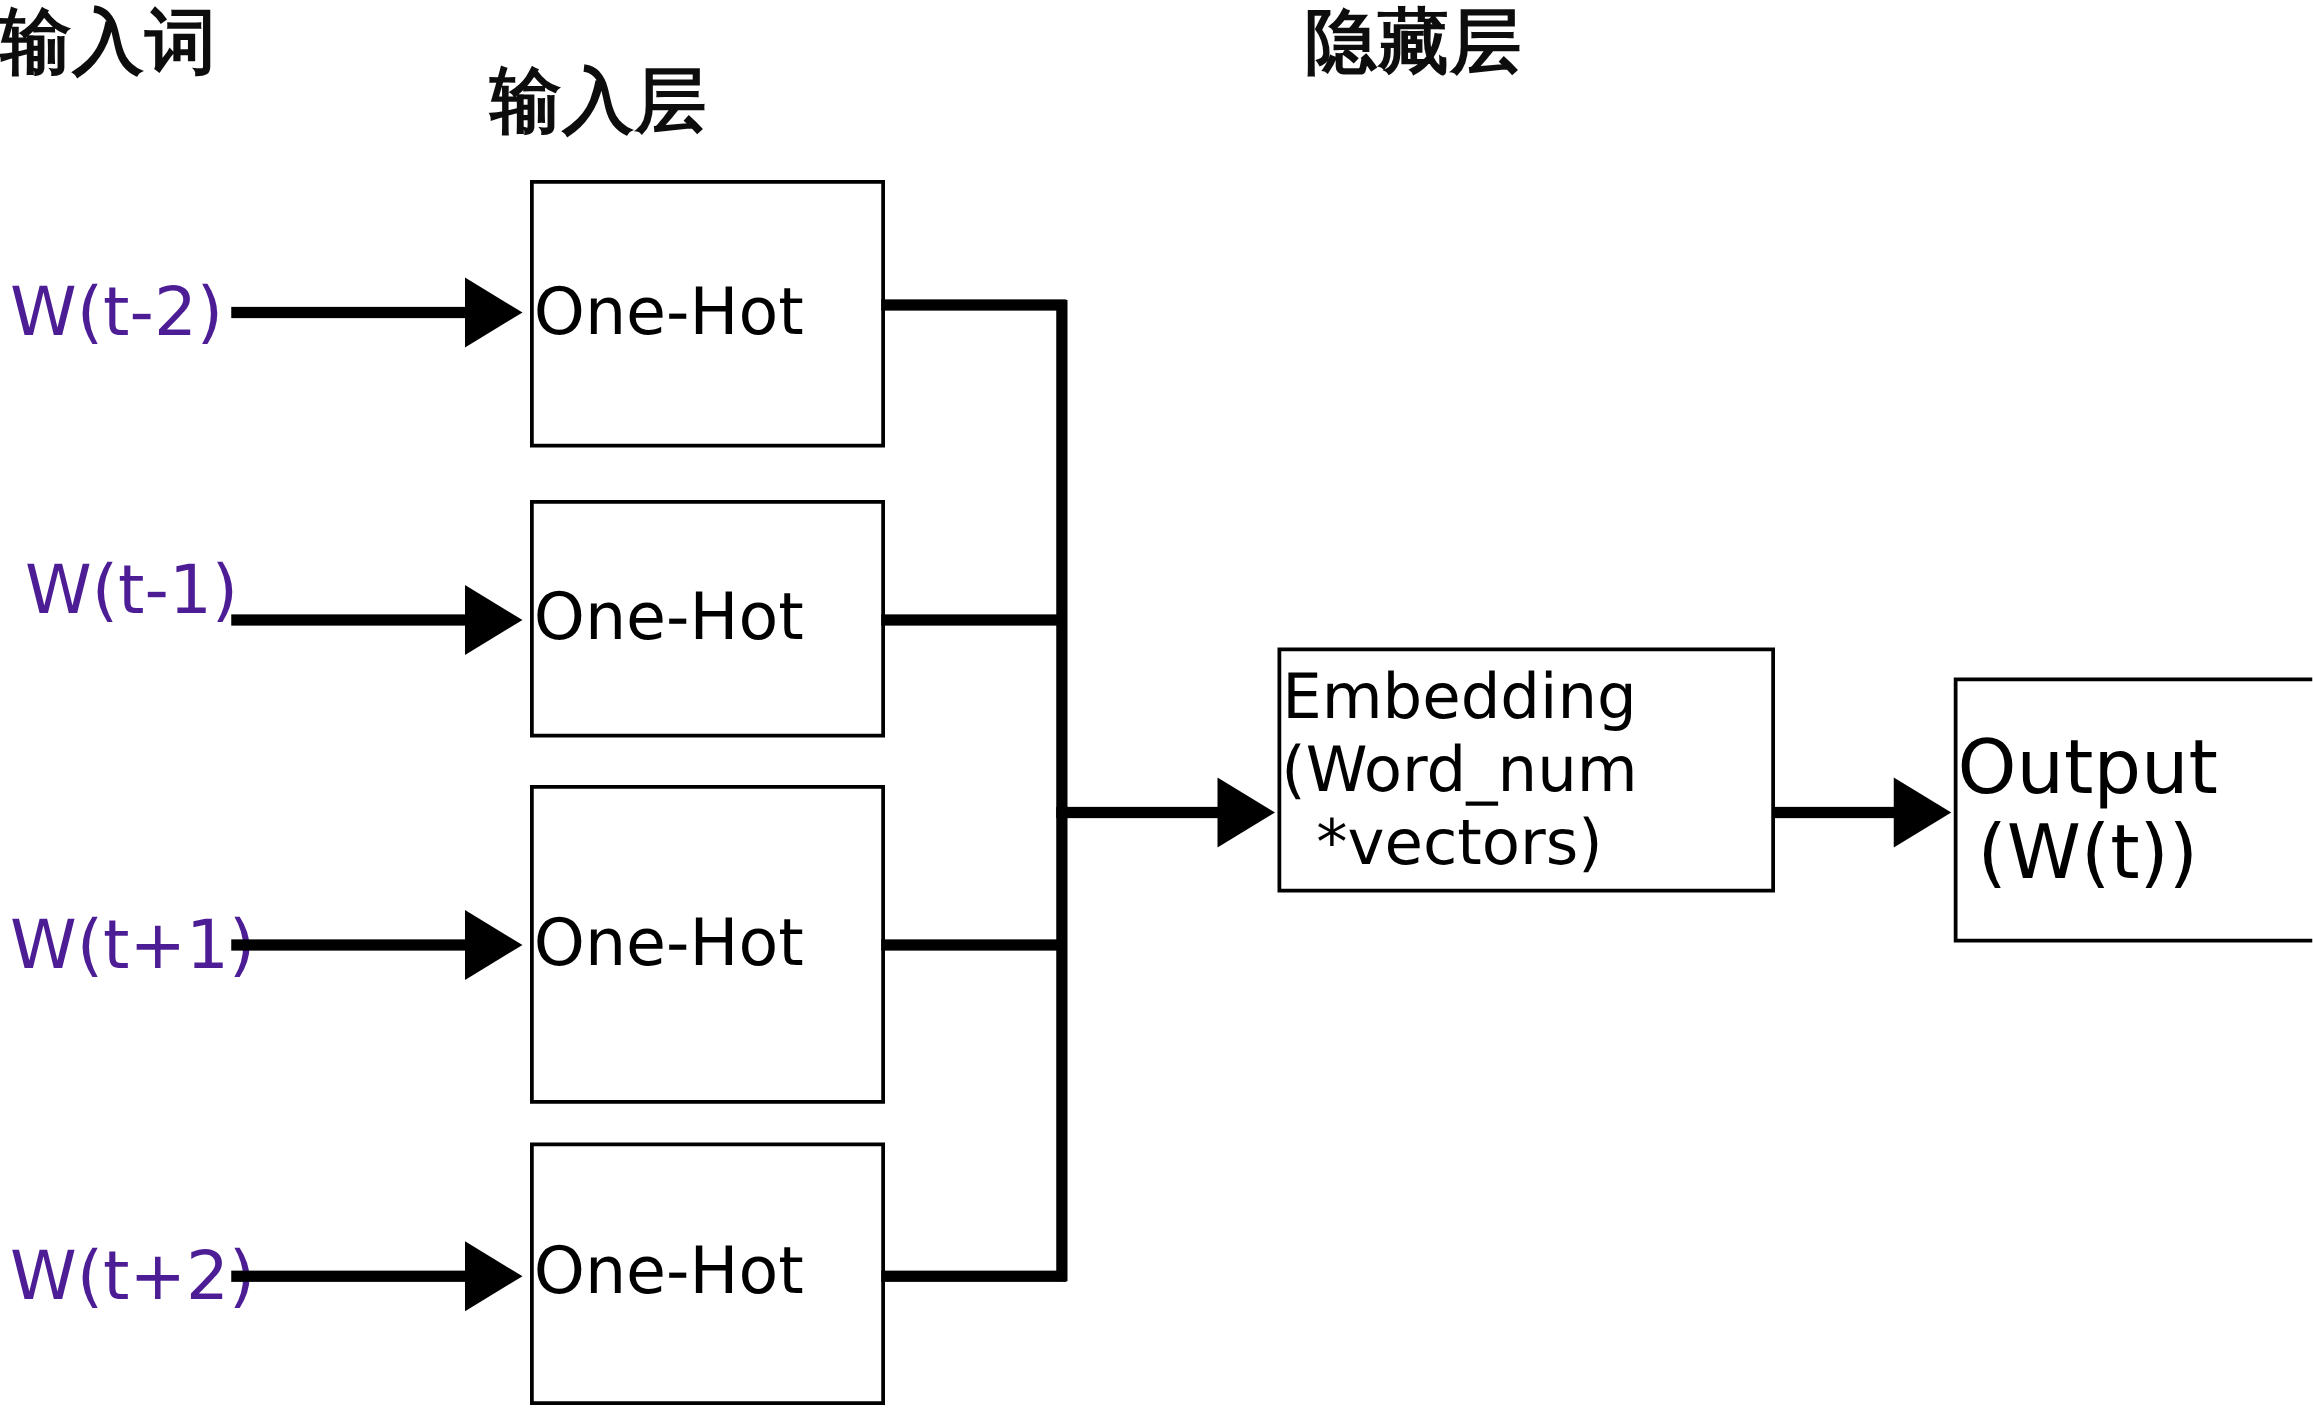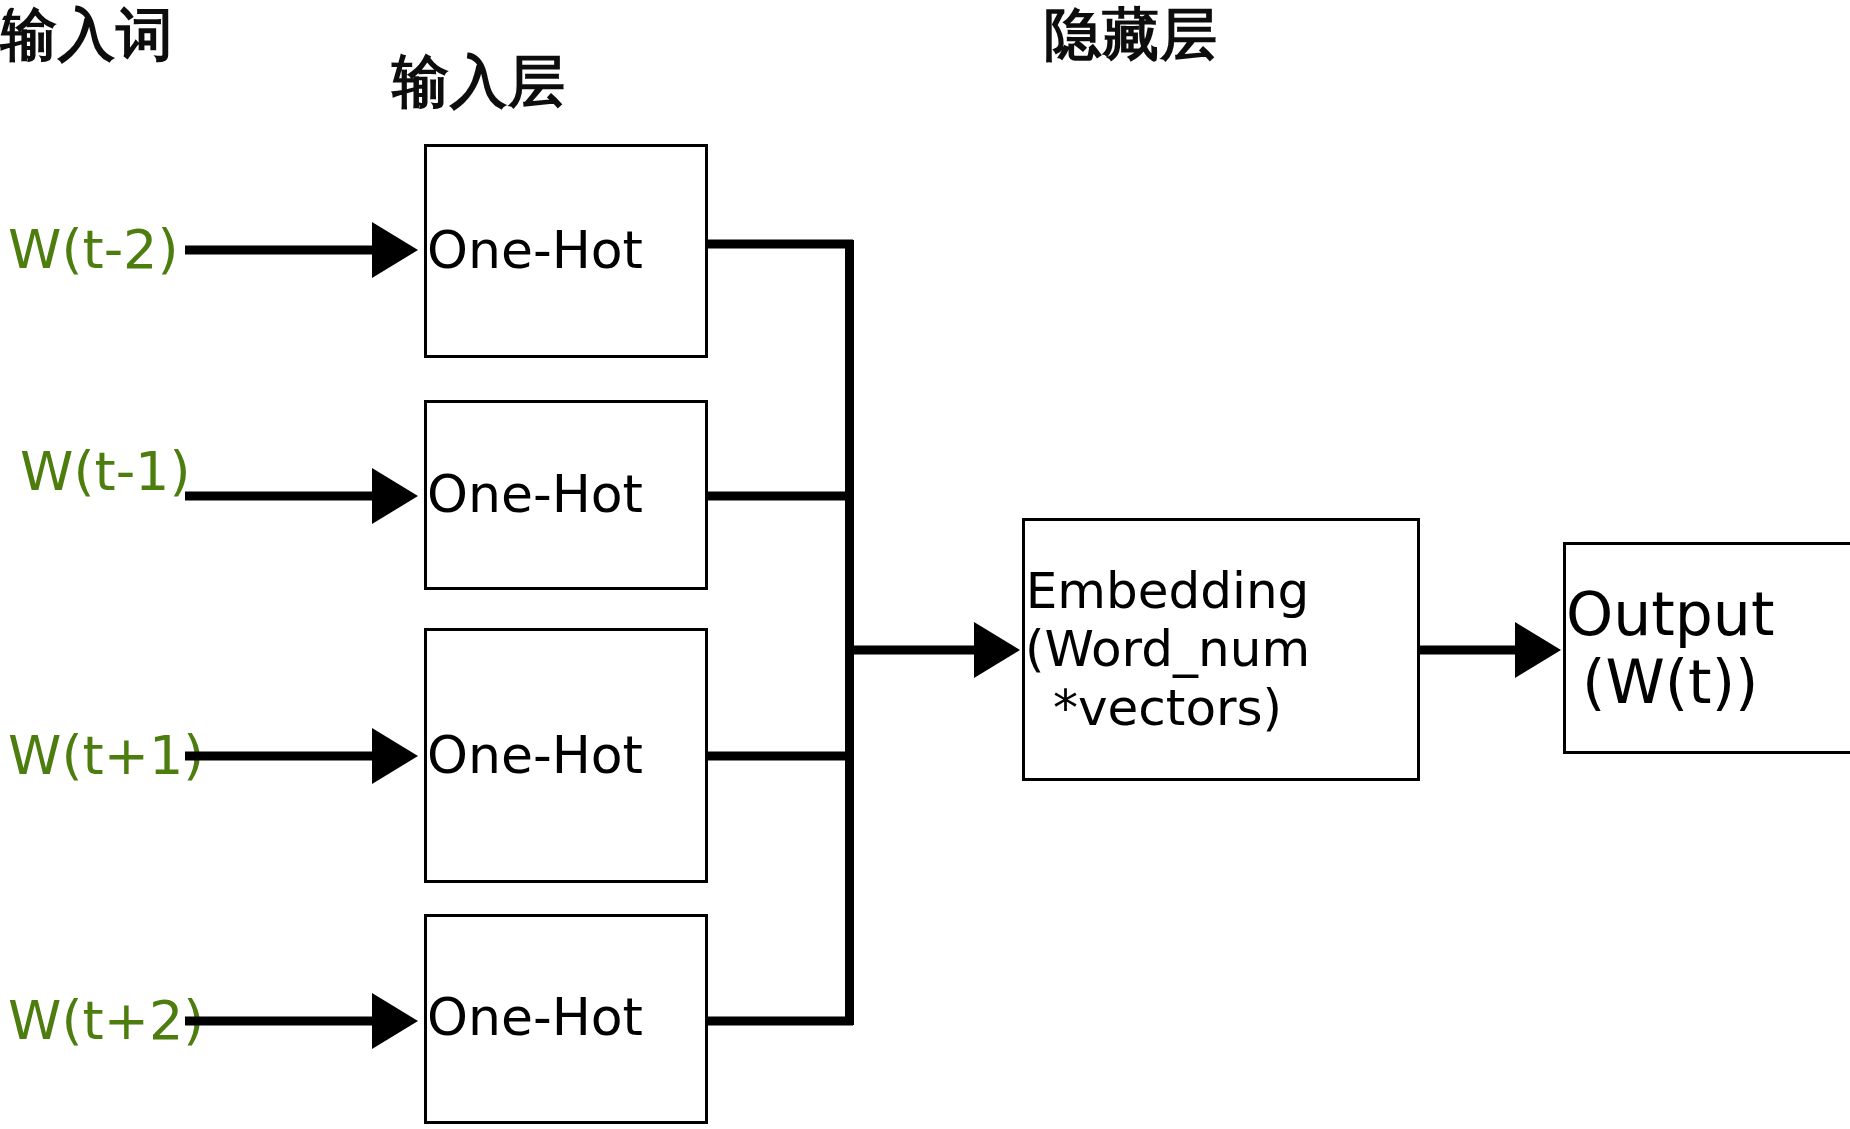--- a/index.html
+++ b/index.html
@@ -8,21 +8,20 @@
     background: #ffffff;
   }
   #canvas {
     position: relative;
     width: 1850px;
     height: 1129px;
     background: #ffffff;
     overflow: hidden;
     font-family: "DejaVu Sans", "Liberation Sans", sans-serif;
     color: #000000;
-    border-radius: 31px;
   }
 
   
   .col-header {
     position: absolute;
     font-family: "DejaVu Sans", "Liberation Sans", sans-serif;
     font-size: 57px;
     font-weight: 700;
     line-height: 1.0;
     white-space: nowrap;
@@ -35,21 +34,21 @@
   #hdr-output-layer{ left: 1620px; top: 6px; }
 
   
   .word-label {
     position: absolute;
     font-family: "DejaVu Sans", "Liberation Sans", sans-serif;
     font-size: 54px;
     font-weight: 400;
     line-height: 1.0;
     white-space: nowrap;
-    color: #4d7c0f;
+    color: #4c1d95;
     transform: translateY(-50%);
   }
   #word-0 { left: 8px; top: 250px; }
   #word-1 { left: 8px; top: 472px; margin-left: 12px; }
   #word-2 { left: 8px; top: 756px; }
   #word-3 { left: 8px; top: 1021px; }
 
   
   .node-box {
     position: absolute;
@@ -72,21 +71,21 @@
   #onehot-0 { left: 424px; top: 144px;  width: 284px; height: 214px; }
   #onehot-1 { left: 424px; top: 400px;  width: 284px; height: 190px; }
   #onehot-2 { left: 424px; top: 628px;  width: 284px; height: 255px; }
   #onehot-3 { left: 424px; top: 914px;  width: 284px; height: 210px; }
 
   
   #onehot-2 { align-items: center; }
   #onehot-3 .box-text { position: relative; top: -1px; }
 
   #embedding-box {
-    left: 1022px; top: 518px; width: 398px; height: 263px;
+    left: 1022px; top: 518px; width: 398px; height: 196px;
   }
   #embedding-box .box-text { font-size: 50px; line-height: 1.17; }
 
   #output-box {
     left: 1563px; top: 542px; width: 300px; height: 212px;
   }
   #output-box .box-text { font-size: 60px; line-height: 1.14; }
 
   
   .hline {

